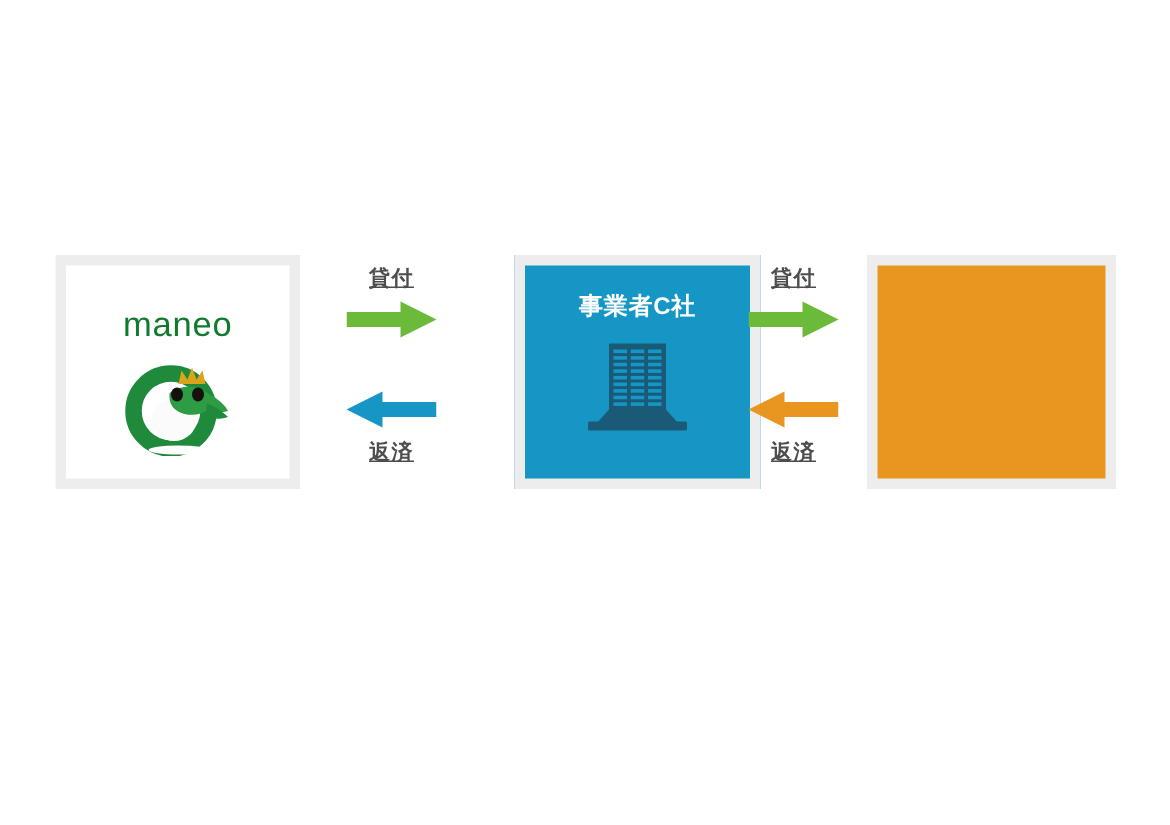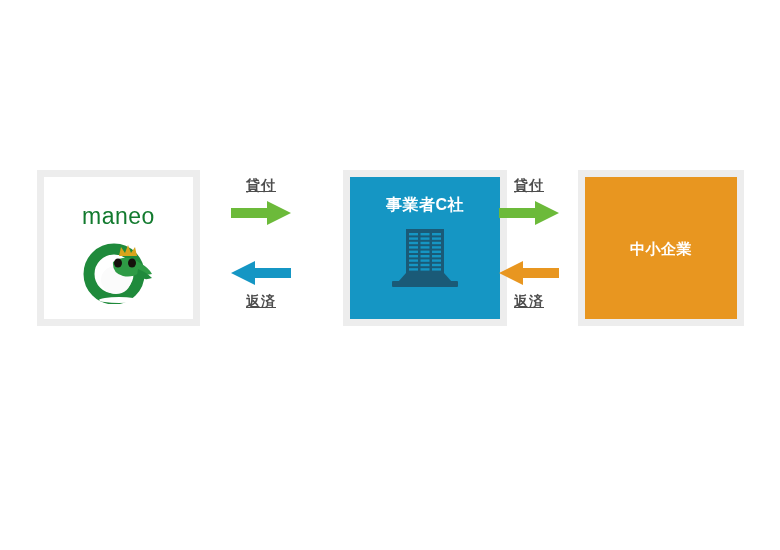--- a/index.html
+++ b/index.html
@@ -237,17 +237,16 @@
     <div class="arrow arrow-bottom">
       <svg viewBox="0 0 60 26" width="60" height="26" aria-hidden="true">
         <path d="M60 8 L24 8 L24 1 L0 13 L24 25 L24 18 L60 18 Z" fill="#e89620"></path>
       </svg>
     </div>
     <div class="flow-label">返済</div>
   </div>
 
   <div class="node node-investors">
     <div class="investors-lines">
-      <div>中小企業</div>
     </div>
   </div>
 
 </div>
 
 </body></html>

